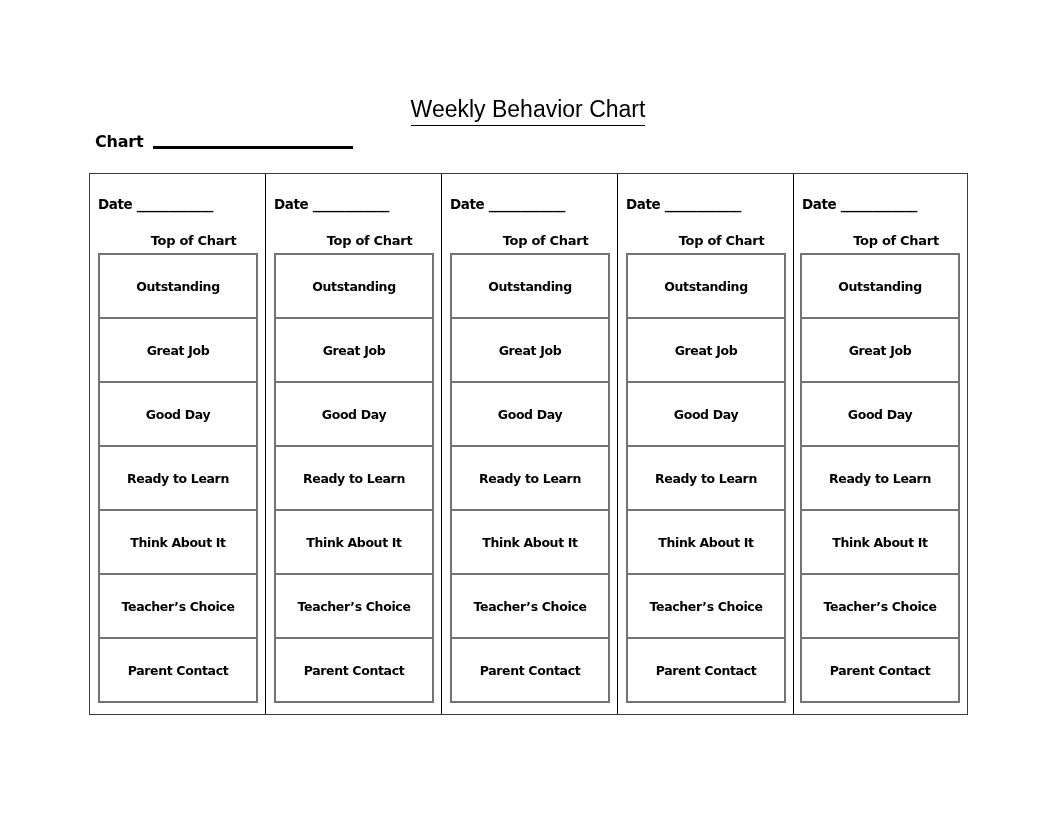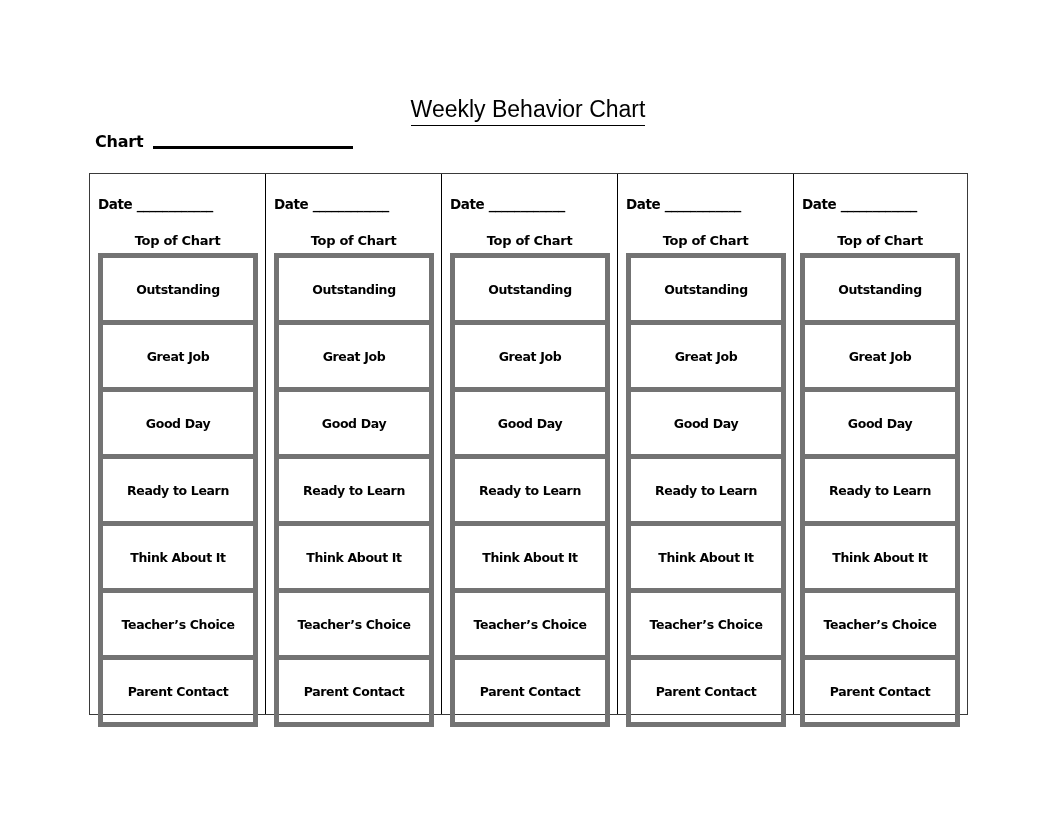--- a/index.html
+++ b/index.html
@@ -90,42 +90,42 @@
     left: 8px;
     top: 22px;
     font-family: "DejaVu Sans", sans-serif;
     font-size: 13.5px;
     font-weight: 700;
     white-space: nowrap;
     letter-spacing: -0.4px;
   }
   .top-of-chart {
     position: absolute;
-    left: 0;
+    left: 16px;
     top: 59px;
     width: 100%;
     text-align: center;
     font-family: "DejaVu Sans", sans-serif;
     font-size: 13px;
     font-weight: 700;
     letter-spacing: -0.3px;
   }
 
   .level-table {
     position: absolute;
     top: 79px;
     left: 8px;
     width: 160px;
     border-collapse: collapse;
     table-layout: fixed;
   }
   .col-w5 .level-table { left: 6px; }
 
   .level-table td {
-    border: 5px solid #737373;
+    border: 2px solid #737373;
     height: 62px;
     text-align: center;
     vertical-align: middle;
     font-family: "DejaVu Sans", sans-serif;
     font-size: 12.5px;
     font-weight: 700;
     letter-spacing: -0.35px;
     padding: 0 2px;
     white-space: nowrap;
   }

